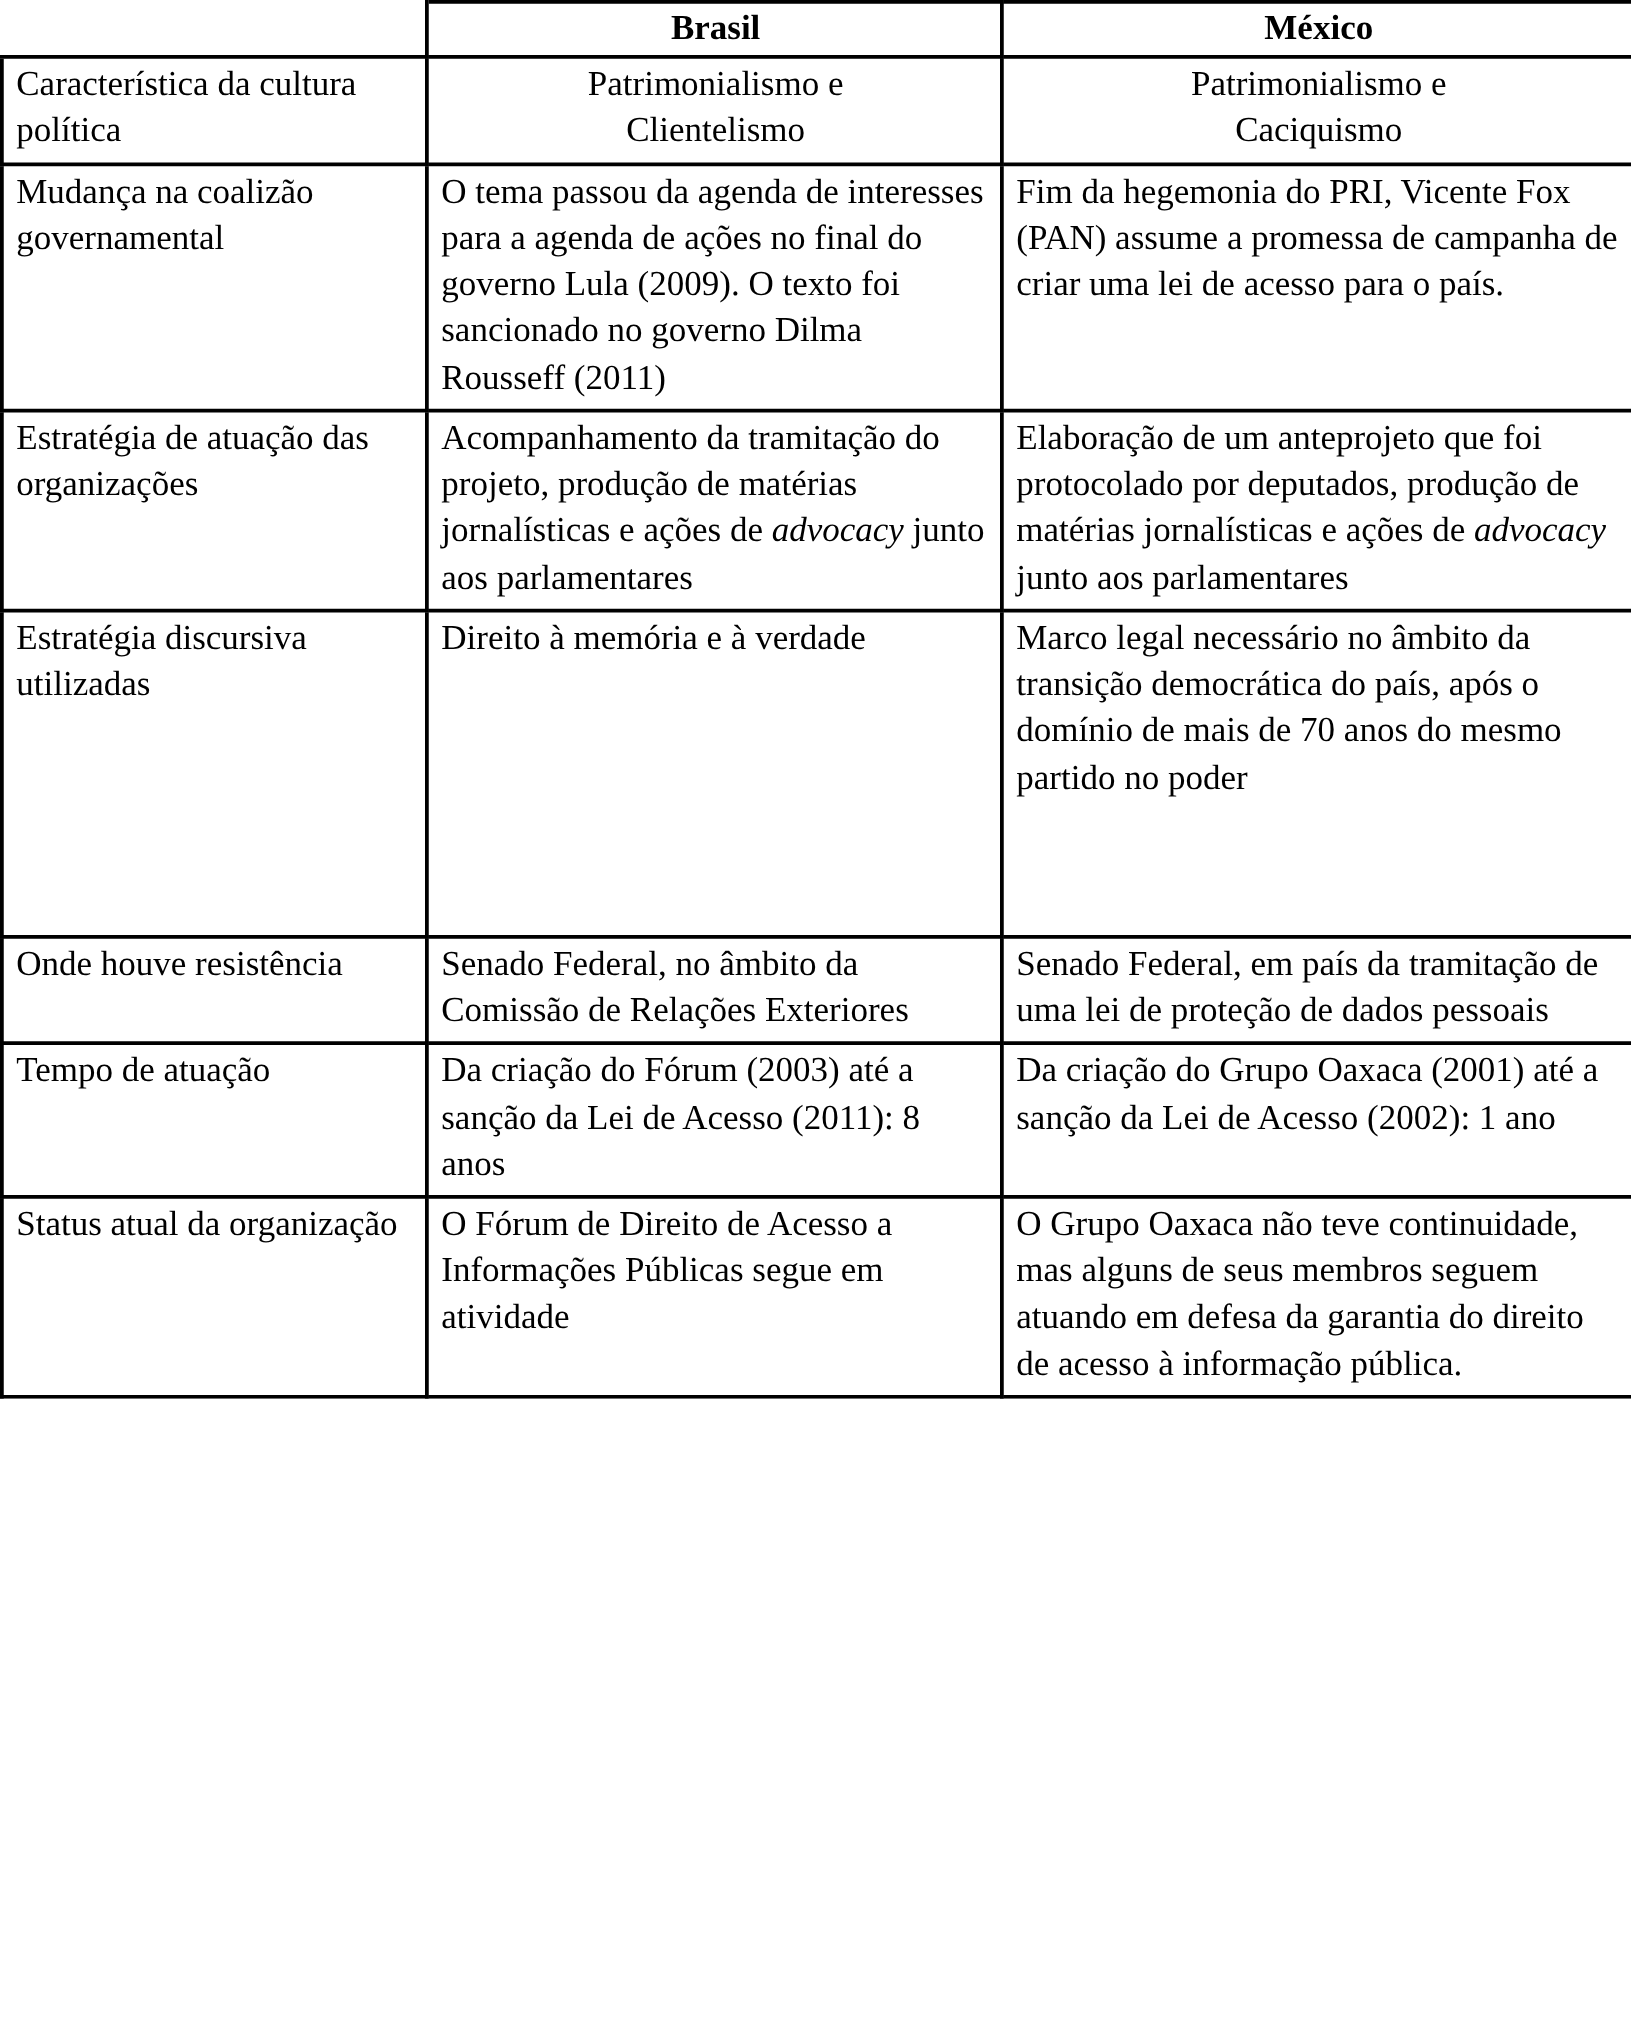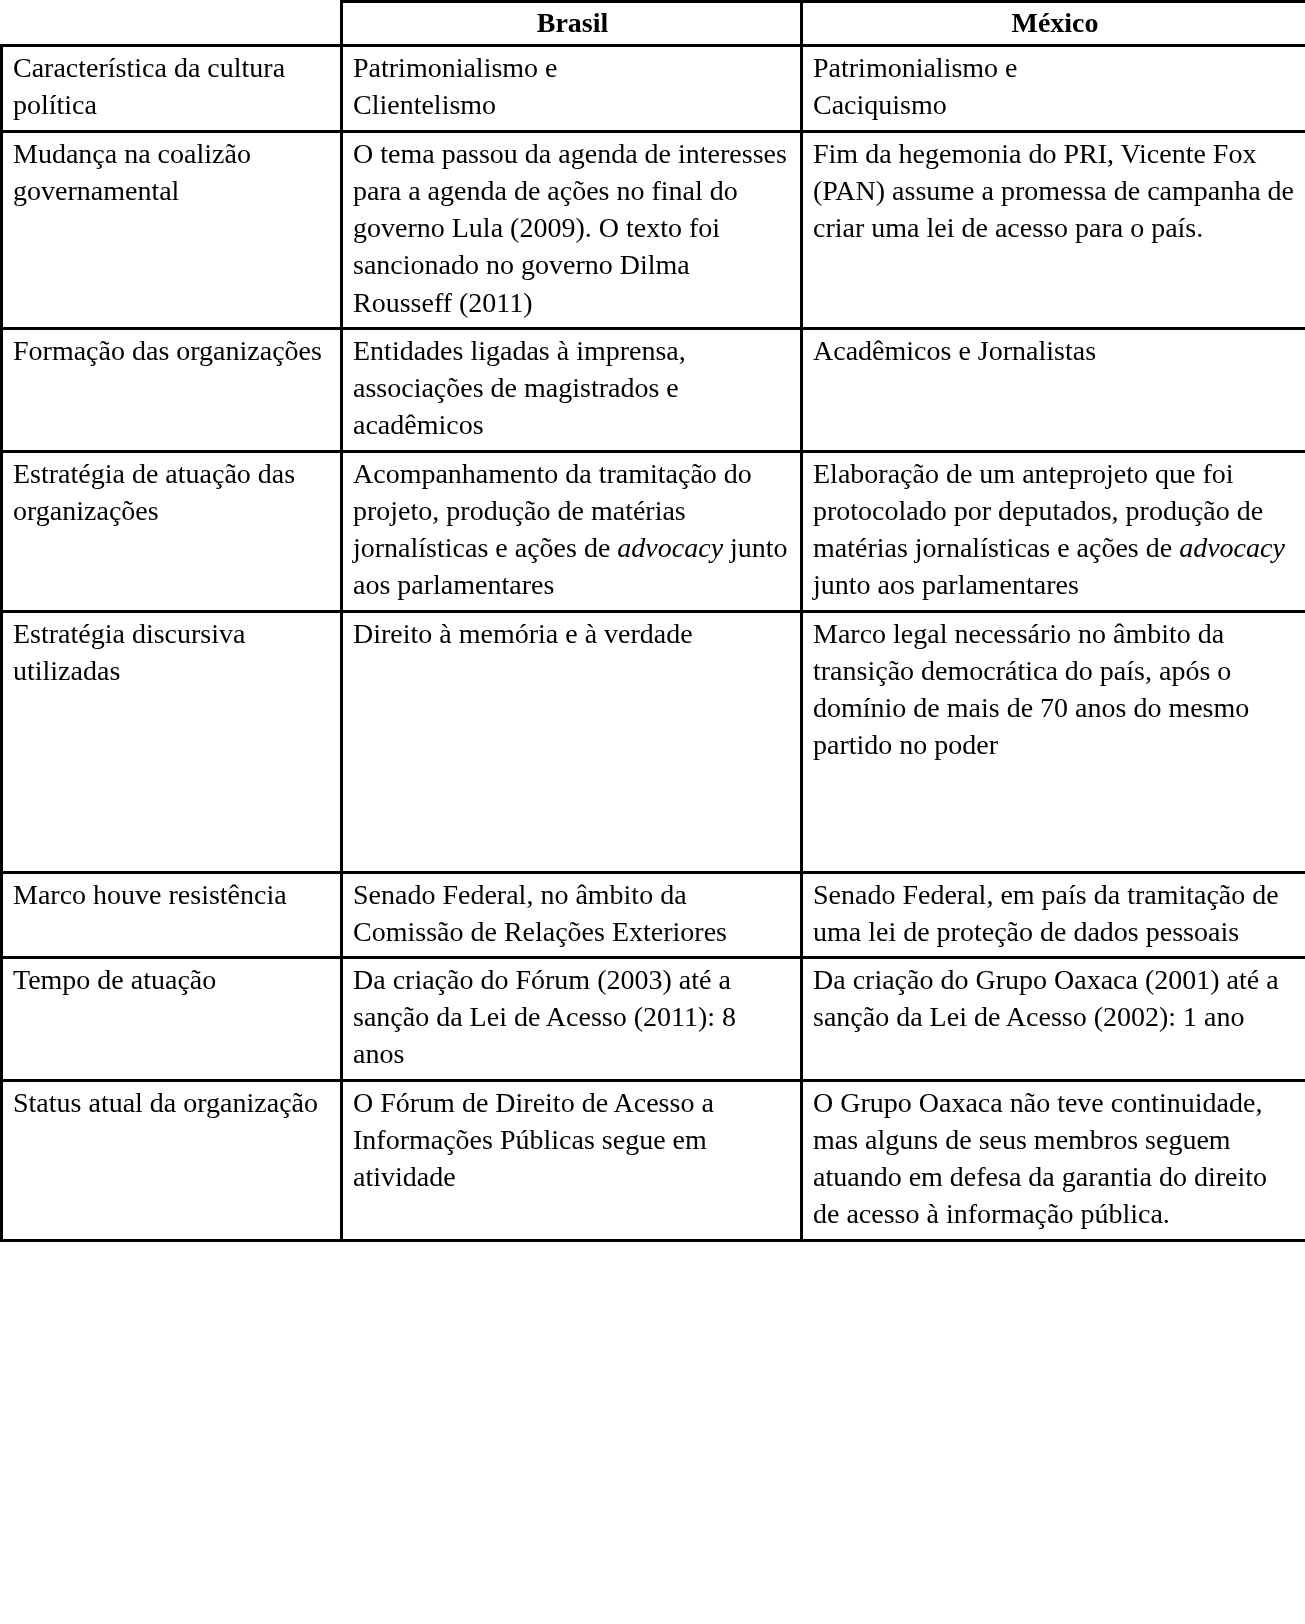--- a/index.html
+++ b/index.html
@@ -35,20 +35,21 @@
     text-align: center;
     padding-top: 1px;
     padding-bottom: 3px;
   }
   th.corner {
     border-top: none;
     border-left: none;
     background: #ffffff;
   }
   td.center, th.center {
+    text-align: center;
     margin-top: 20px;
   }
   tr.tall-row td, tr.tall-row th {
     height: 250px;
   }
   i { }
 </style>
 </head>
 <body>
 
@@ -70,36 +71,31 @@
         <th>Característica da cultura política</th>
         <td class="center">Patrimonialismo e<br>Clientelismo</td>
         <td class="center">Patrimonialismo e<br>Caciquismo</td>
       </tr>
       <tr>
         <th>Mudança na coalizão governamental</th>
         <td>O tema passou da agenda de interesses para a agenda de ações no final do governo Lula (2009). O texto foi sancionado no governo Dilma Rousseff (2011)</td>
         <td>Fim da hegemonia do PRI, Vicente Fox (PAN) assume a promessa de campanha de criar uma lei de acesso para o país.</td>
       </tr>
       <tr>
-        <th>Formação das organizações</th>
-        <td>Entidades ligadas à imprensa, associações de magistrados e acadêmicos</td>
-        <td>Acadêmicos e Jornalistas</td>
-      </tr>
-      <tr>
         <th>Estratégia de atuação das organizações</th>
         <td>Acompanhamento da tramitação do projeto, produção de matérias jornalísticas e ações de <i>advocacy</i> junto aos parlamentares</td>
         <td>Elaboração de um anteprojeto que foi protocolado por deputados, produção de matérias jornalísticas e ações de <i>advocacy</i> junto aos parlamentares</td>
       </tr>
       <tr class="tall-row">
         <th>Estratégia discursiva utilizadas</th>
         <td>Direito à memória e à verdade</td>
         <td>Marco legal necessário no âmbito da transição democrática do país, após o domínio de mais de 70 anos do mesmo partido no poder</td>
       </tr>
       <tr>
-        <th>Marco houve resistência</th>
+        <th>Onde houve resistência</th>
         <td>Senado Federal, no âmbito da Comissão de Relações Exteriores</td>
         <td>Senado Federal, em país da tramitação de uma lei de proteção de dados pessoais</td>
       </tr>
       <tr>
         <th>Tempo de atuação</th>
         <td>Da criação do Fórum (2003) até a sanção da Lei de Acesso (2011): 8 anos</td>
         <td>Da criação do Grupo Oaxaca (2001) até a sanção da Lei de Acesso (2002): 1 ano</td>
       </tr>
       <tr>
         <th>Status atual da organização</th>

